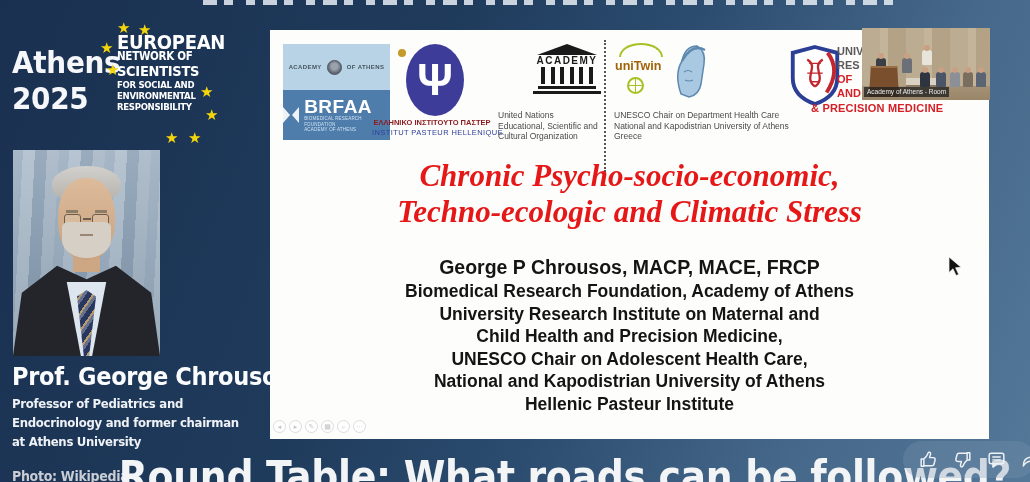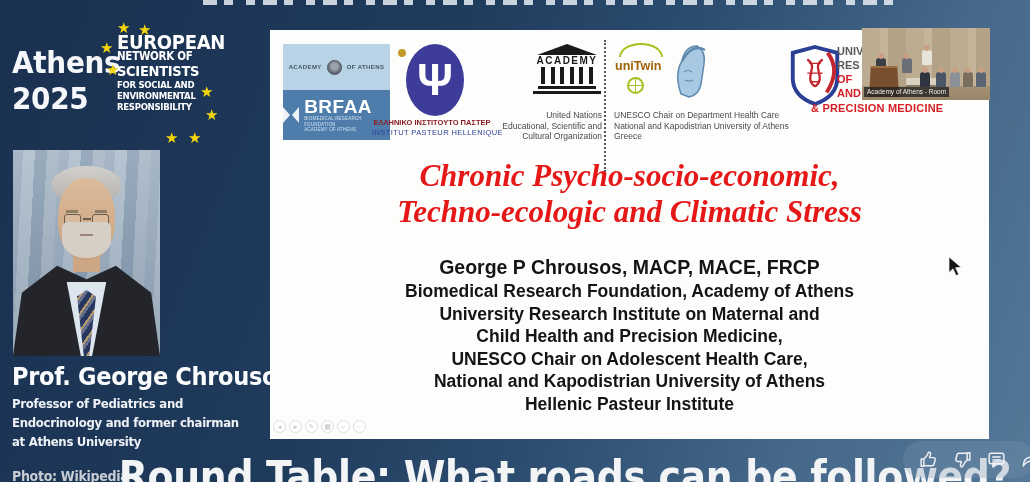--- a/index.html
+++ b/index.html
@@ -70,21 +70,21 @@
   .p-dot{ position:absolute; left:16px; top:7px; width:8px; height:8px; border-radius:50%; background:#c49a2a; }
   .p-gr{ position:absolute; left:-10px; top:76px; width:120px; text-align:center; color:#8b1d22; font-weight:bold; font-size:7.5px; white-space:nowrap; }
   .p-fr{ position:absolute; left:-10px; top:86px; width:120px; text-align:center; color:#31409a; font-size:7.5px; letter-spacing:.4px; white-space:nowrap; }
 
   .unesco{ left:262px; top:14px; width:70px; height:62px; display:flex; flex-direction:column; align-items:center; }
   .u-roof{ width:0; height:0; border-left:30px solid transparent; border-right:30px solid transparent; border-bottom:11px solid #1a1a1a; }
   .u-word{ color:#1a1a1a; font-weight:bold; font-size:10px; letter-spacing:1.5px; line-height:12px; }
   .u-cols{ width:52px; height:17px; background:repeating-linear-gradient(90deg,#1a1a1a 0 4px,transparent 4px 9.6px); }
   .u-step1{ width:58px; height:3px; background:#1a1a1a; margin-top:2px; }
   .u-step2{ width:68px; height:3px; background:#1a1a1a; margin-top:2px; }
-  .u-cap{ left:228px; top:80px; width:104px; text-align:right; color:#4a4a4a; font-size:8.5px; line-height:10.5px; }
+  .u-cap{ left:228px; top:80px; width:104px; color:#4a4a4a; font-size:8.5px; line-height:10.5px; }
 
   .dots{ left:334px; top:10px; height:132px; border-left:2px dotted #555; }
 
   .unitwin{ left:343px; top:13px; width:58px; height:62px; }
   .ut-arc{ position:absolute; left:6px; top:0; width:44px; height:14px; border:2.5px solid #a8c122; border-bottom:none; border-radius:50% 50% 0 0/100% 100% 0 0; }
   .ut-word{ position:absolute; left:2px; top:16px; color:#a16207; font-weight:bold; font-size:12.5px; }
   .ut-globe{ position:absolute; left:14px; top:34px; width:17px; height:17px; border:2px solid #a8c122; border-radius:50%;
     background:linear-gradient(90deg,transparent 45%,#a8c122 45% 55%,transparent 55%),linear-gradient(0deg,transparent 45%,#a8c122 45% 55%,transparent 55%); }
   .chair-cap{ left:344px; top:80px; width:190px; color:#4a4a4a; font-size:8.5px; line-height:10.5px; }
 

